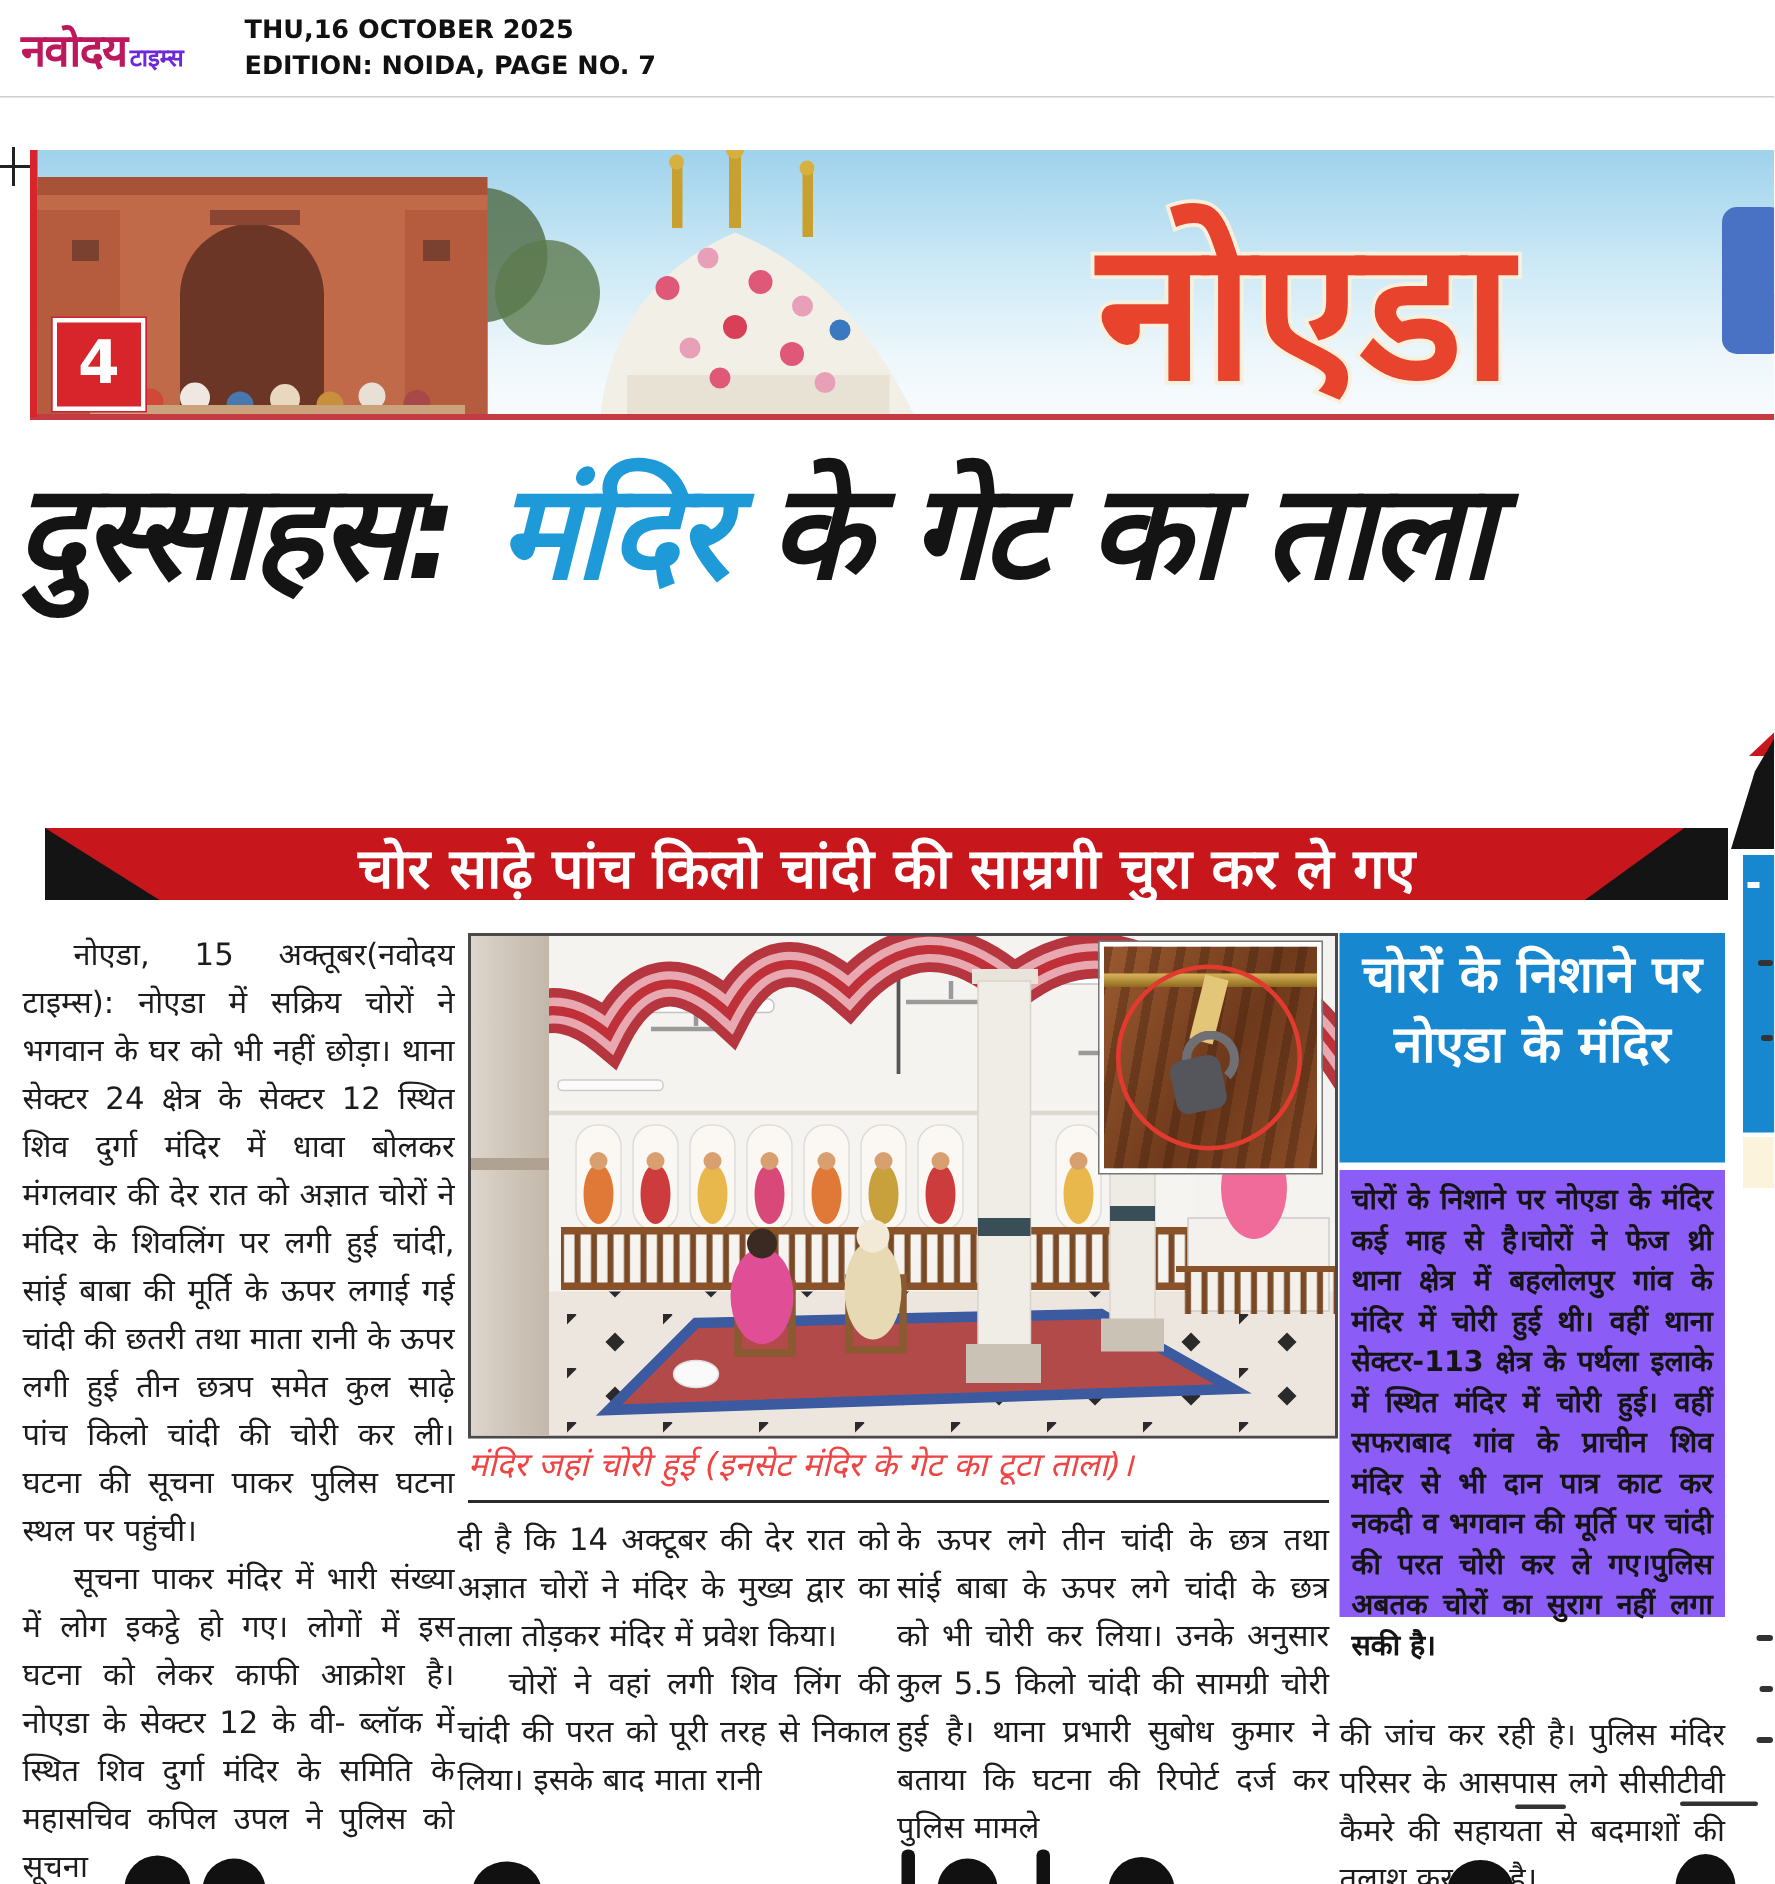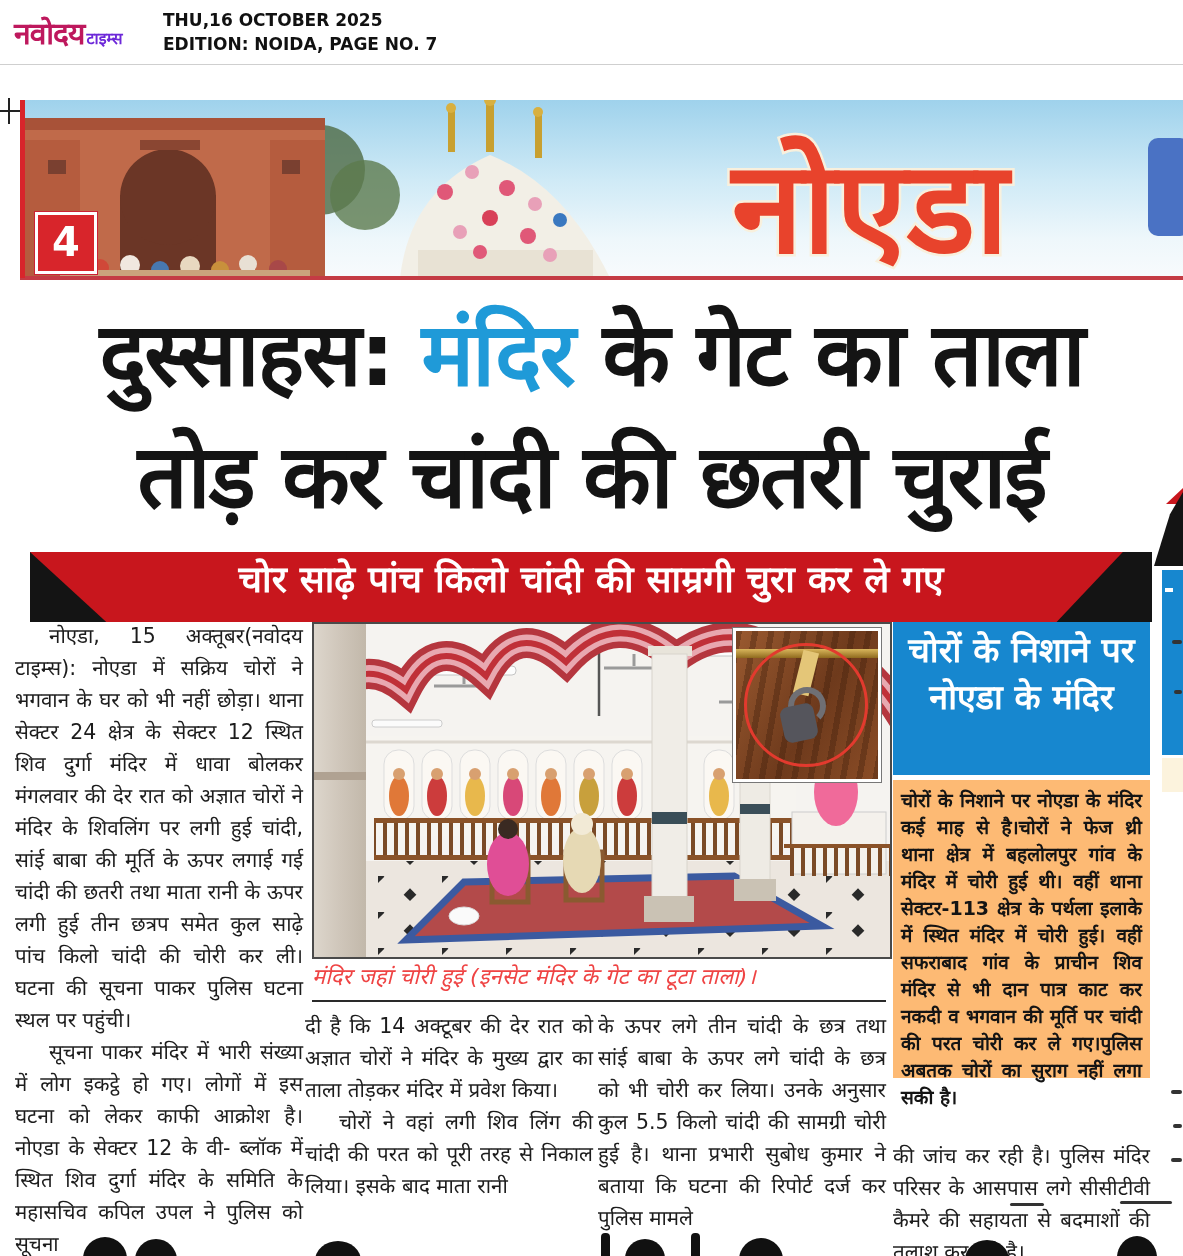--- a/index.html
+++ b/index.html
@@ -19,25 +19,25 @@
   .masthead{position:absolute;left:20px;top:100px;width:1163px;height:178px;overflow:hidden;}
   .masthead .leftbar{position:absolute;left:0;top:0;width:5px;height:178px;background:#d8252b;z-index:4;}
   .masthead svg{position:absolute;left:0;top:0;}
   .ribbon{position:absolute;left:18px;top:2px;width:420px;height:33px;background:#e0232b;z-index:5;
           clip-path:polygon(3.5% 0,97.5% 0,100% 100%,0 100%);
           color:#fff;font-style:italic;font-weight:800;font-size:25px;line-height:33px;text-align:center;}
   .pagenum{position:absolute;left:15px;top:112px;width:56px;height:56px;background:#d8252b;border:3px solid #fff;
            outline:1px solid #c23;z-index:5;color:#fff;font-size:40px;font-weight:800;text-align:center;line-height:54px;}
   .masthead-rule{position:absolute;left:20px;top:276px;width:1163px;height:4px;background:#c43b44;}
   
-  .headline{position:absolute;left:10px;top:294px;width:1163px;text-align:center;
-            font-weight:900;font-size:88px;line-height:122px;letter-spacing:-2px;color:#141414;}
+  .headline{position:absolute;left:10px;top:294px;width:1163px;text-align:left;
+            font-weight:900;font-size:88px;line-height:122px;letter-spacing:-2px;color:#141414;font-style:italic;}
   .headline .hl{color:#1f9ad8;}
   
-  .strap{position:absolute;left:30px;top:552px;width:1122px;height:70px;background:#141414;}
+  .strap{position:absolute;left:30px;top:552px;width:1122px;height:48px;background:#141414;}
   .strap .red{position:absolute;inset:0;background:#c8161d;
               clip-path:polygon(0 0,97.4% 0,91.5% 100%,6.8% 100%);}
   .strap .txt{position:absolute;inset:0;color:#fff;font-weight:800;font-size:37px;line-height:56px;text-align:center;}
   
   .bodytext{font-size:20.5px;line-height:32px;text-align:justify;color:#1c1c1c;}
   .bodytext p{margin:0;text-indent:34px;}
   .col1{position:absolute;left:15px;top:620px;width:288px;}
   .col2{position:absolute;left:305px;top:1010px;width:288px;}
   .col3{position:absolute;left:598px;top:1010px;width:288px;}
   
@@ -48,21 +48,21 @@
   .inset .bar{position:absolute;left:0;top:18px;width:142px;height:9px;background:linear-gradient(#d9b65c,#8f6a1e);}
   .inset .latch{position:absolute;left:62px;top:20px;width:16px;height:44px;background:#e4c678;transform:rotate(14deg);}
   .inset .shackle{position:absolute;left:52px;top:56px;width:26px;height:26px;border:6px solid #6f6f74;border-radius:50%;border-bottom-color:transparent;}
   .inset .lockbody{position:absolute;left:46px;top:74px;width:34px;height:36px;background:#55555c;border-radius:8px;transform:rotate(-12deg);}
   .inset .ring{position:absolute;left:8px;top:12px;width:118px;height:118px;border:3px solid #e23a2e;border-radius:50%;}
   .caption{position:absolute;left:312px;top:960px;width:576px;font-style:italic;font-size:22px;color:#ef4444;}
   .caption-rule{position:absolute;left:312px;top:1000px;width:574px;height:2px;background:#2a2a2a;}
   
   .side-head{position:absolute;left:893px;top:622px;width:257px;height:153px;background:#1787cf;
              color:#fff;font-weight:700;font-size:34px;line-height:47px;text-align:center;padding-top:5px;box-sizing:border-box;}
-  .side-box{position:absolute;left:893px;top:780px;width:257px;height:298px;background:#fdba74;box-sizing:border-box;
+  .side-box{position:absolute;left:893px;top:780px;width:257px;height:298px;background:#8b5cf6;box-sizing:border-box;
             padding:7px 8px;font-size:19px;font-weight:600;line-height:27px;text-align:justify;color:#141414;}
   .side-tail{position:absolute;left:893px;top:1140px;width:257px;font-size:20.5px;line-height:32px;text-align:justify;}
   
   .edge-black{position:absolute;left:1154px;top:492px;width:29px;height:74px;
               background:#141414;clip-path:polygon(100% 0,100% 100%,0 100%,55% 30%);}
   .edge-red{position:absolute;left:1166px;top:488px;width:17px;height:16px;background:#c8161d;clip-path:polygon(100% 0,100% 100%,0 100%);}
   .edge-blue{position:absolute;left:1162px;top:570px;width:21px;height:185px;background:#1787cf;}
   .edge-blue .mark{position:absolute;left:3px;top:18px;width:8px;height:4px;background:#fff;}
   .edge-cream{position:absolute;left:1162px;top:758px;width:21px;height:34px;background:#fcf3dd;}
   .frag{position:absolute;background:#333;border-radius:2px;}
@@ -149,21 +149,20 @@
       <rect x="1128" y="38" width="42" height="98" rx="10" fill="#4a72c4"></rect>
       <rect x="1128" y="96" width="60" height="30" fill="#4a72c4"></rect>
     </svg>
     <div class="leftbar"></div>
     <div class="pagenum">4</div>
   </div>
   <div class="masthead-rule"></div>
 
   <div class="headline">
     <div><span>दुस्साहस: </span><span class="hl">मंदिर</span><span> के गेट का ताला</span></div>
-    <div>तोड़ कर चांदी की छतरी चुराई</div>
   </div>
 
   <div class="strap">
     <div class="red"></div>
     <div class="txt">चोर साढ़े पांच किलो चांदी की साम्रगी चुरा कर ले गए</div>
   </div>
 
   <div class="col1 bodytext">
     <p>नोएडा, 15 अक्तूबर(नवोदय टाइम्स): नोएडा में सक्रिय चोरों ने भगवान के घर को भी नहीं छोड़ा। थाना सेक्टर 24 क्षेत्र के सेक्टर 12 स्थित शिव दुर्गा मंदिर में धावा बोलकर मंगलवार की देर रात को अज्ञात चोरों ने मंदिर के शिवलिंग पर लगी हुई चांदी, सांई बाबा की मूर्ति के ऊपर लगाई गई चांदी की छतरी तथा माता रानी के ऊपर लगी हुई तीन छत्रप समेत कुल साढ़े पांच किलो चांदी की चोरी कर ली। घटना की सूचना पाकर पुलिस घटना स्थल पर पहुंची।</p>
     <p>सूचना पाकर मंदिर में भारी संख्या में लोग इकट्ठे हो गए। लोगों में इस घटना को लेकर काफी आक्रोश है।नोएडा के सेक्टर 12 के वी- ब्लॉक में स्थित शिव दुर्गा मंदिर के समिति के महासचिव कपिल उपल ने पुलिस को सूचना</p>

